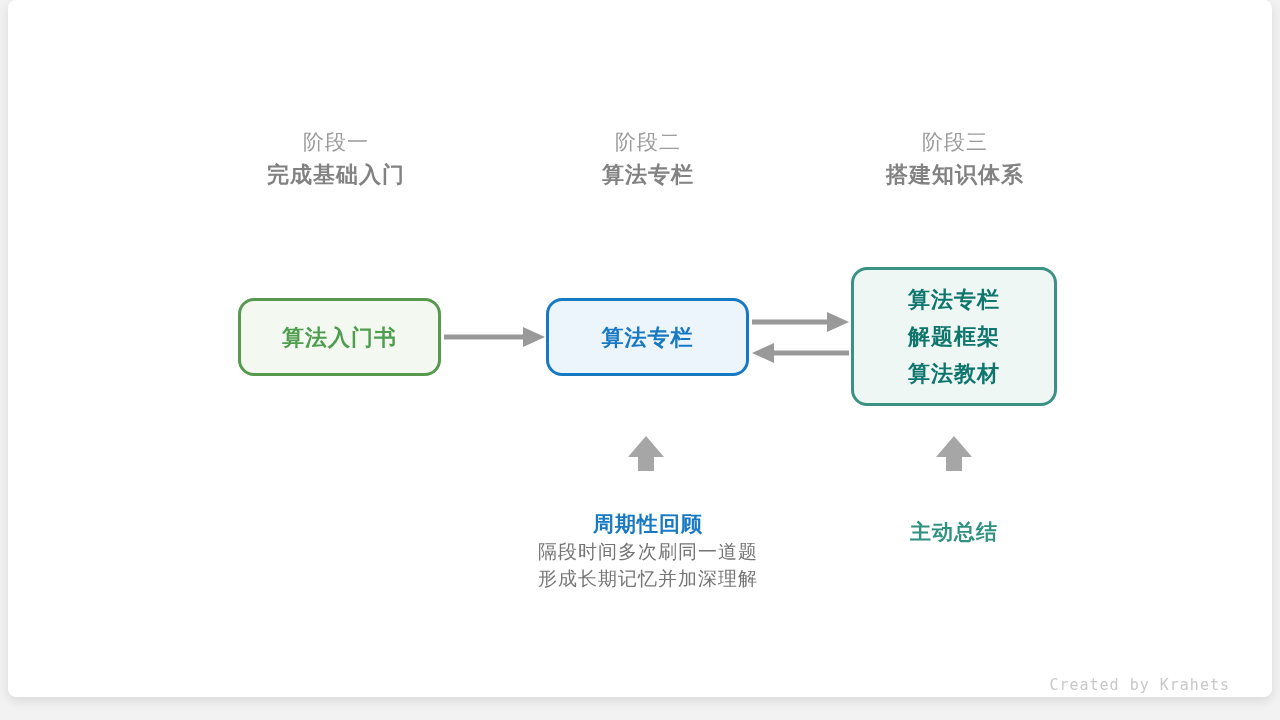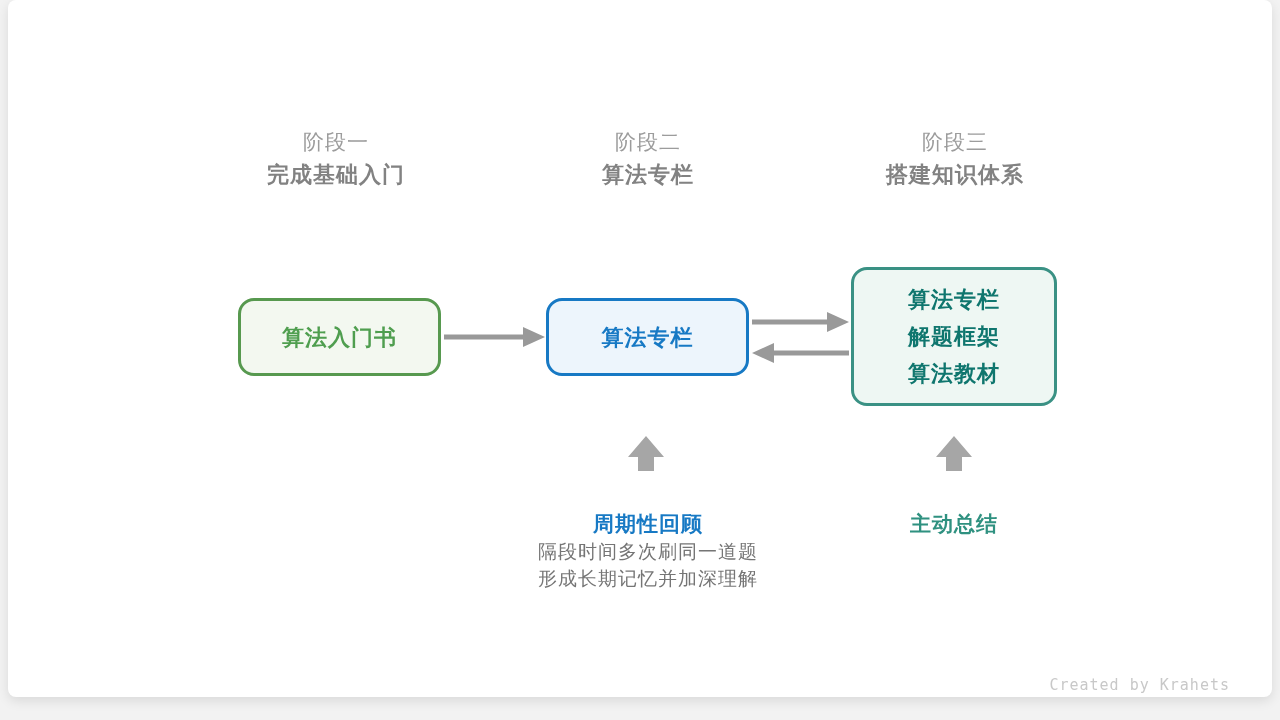--- a/index.html
+++ b/index.html
@@ -53,21 +53,21 @@
   
   .arrow-layer { position: absolute; left: 0; top: 0; pointer-events: none; }
   
   .annotation { position: absolute; width: 320px; text-align: center; top: 510px; }
   .annotation-1 { left: 480px; }
   .annotation-2 { left: 786px; }
   .annotation-title {
     font-size: 21px; font-weight: bold; letter-spacing: 1px;
   }
   .annotation-1 .annotation-title { color: #1779c4; }
-  .annotation-2 .annotation-title { color: #2f9180; }
+  .annotation-2 .annotation-title { color: #2f9180; margin-top: 8px; }
   .annotation-body {
     font-size: 19px; color: #757575; line-height: 27px; letter-spacing: 1px;
   }
   
   .footer-credit {
     position: absolute;
     right: 42px; top: 676px;
     font-family: "DejaVu Sans Mono", "Liberation Mono", monospace;
     font-size: 15px; color: #c8c8c8; letter-spacing: 1px; text-align: right;
   }

